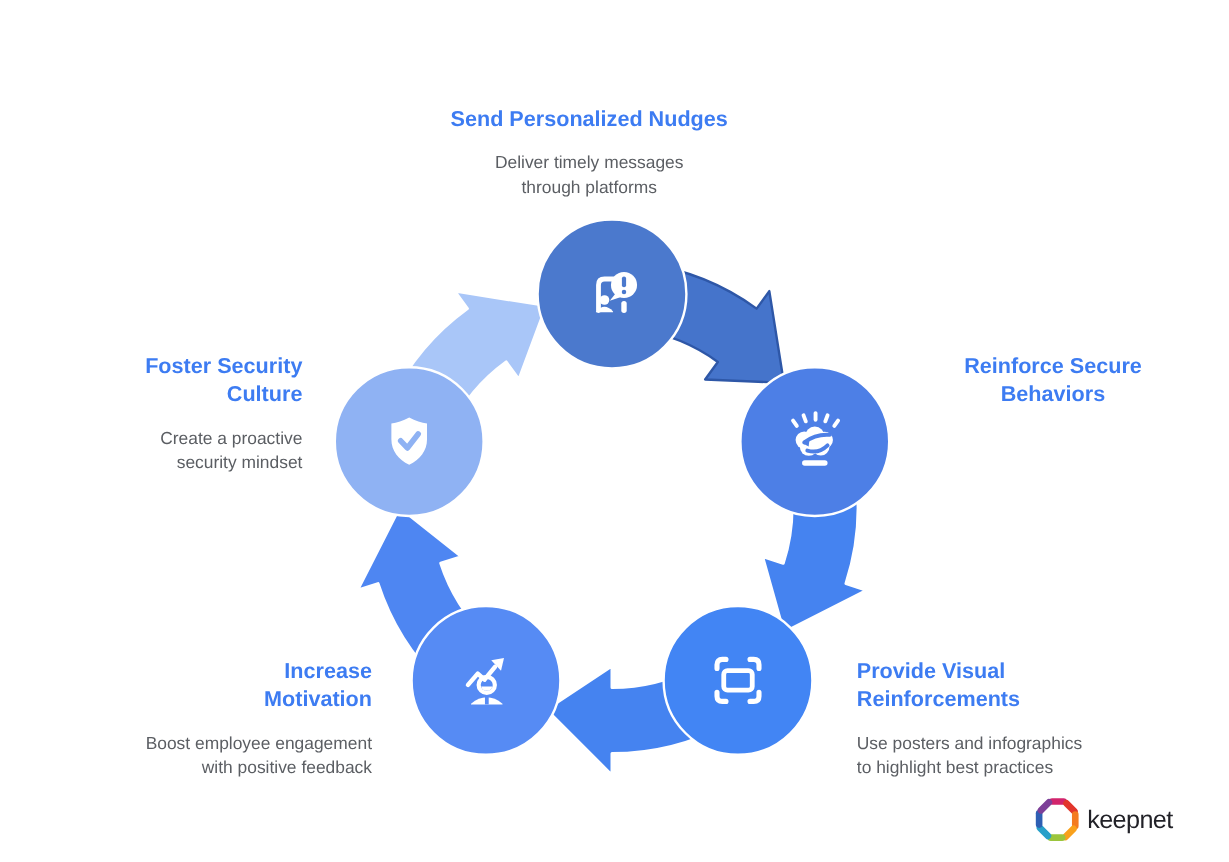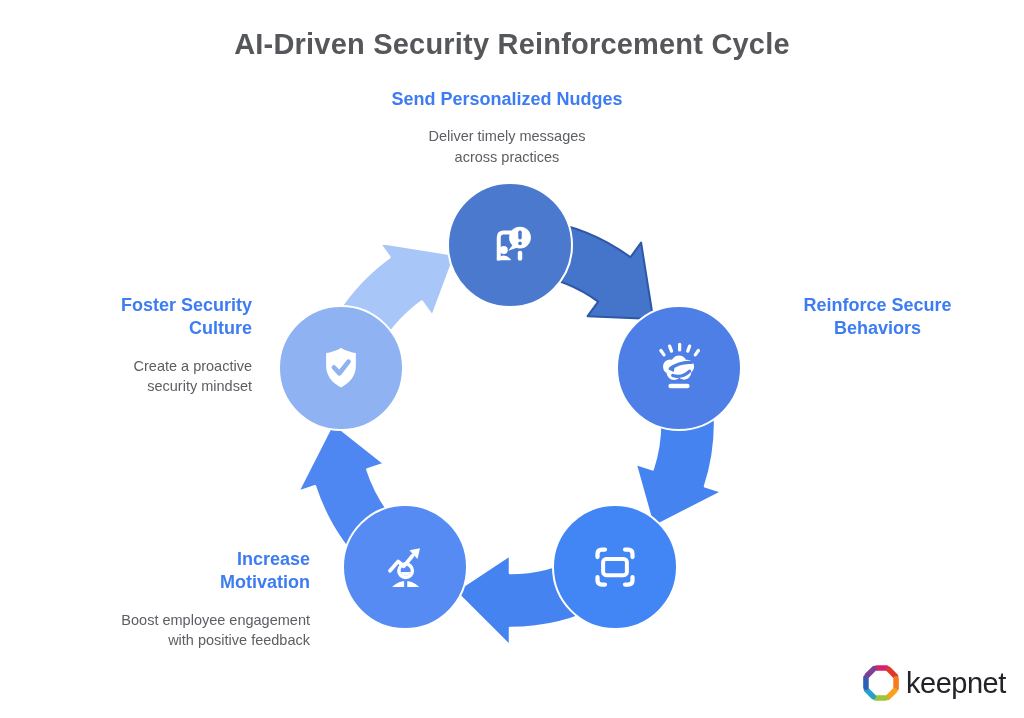--- a/index.html
+++ b/index.html
@@ -20,47 +20,46 @@
   }
   .node svg{display:block;}
   .accent{fill:var(--c);}
   .accent-s{stroke:var(--c);fill:none;}
   .n0{left:447px;top:182px;}
   .n1{left:616px;top:305px;}
   .n2{left:552px;top:504px;}
   .n3{left:342px;top:504px;}
   .n4{left:278px;top:305px;}
   .tb{position:absolute;z-index:3;}
-  .t0{left:352px;top:88px;width:310px;text-align:center;}
+  .t0{left:336px;top:88px;width:310px;text-align:center;}
   .t1{left:775px;top:294px;width:205px;text-align:center;}
   .t2{left:714px;top:548px;width:225px;text-align:left;}
   .t3{left:80px;top:548px;width:230px;text-align:right;}
   .t4{left:42px;top:294px;width:210px;text-align:right;}
   .stage-label{
     margin:0;font-size:18px;font-weight:bold;color:var(--heading-color);
     line-height:1.3;white-space:pre-line;
   }
   .stage-desc{
     margin:15px 0 0 0;font-size:14.5px;color:var(--body-color);
     line-height:1.42;white-space:pre-line;
   }
   .logo{
     position:absolute;left:858px;top:660px;display:flex;align-items:center;z-index:3;
   }
   .logo-text{
-    font-size:29px;font-weight:500;color:var(--logo-text-color);
+    font-size:21px;font-weight:500;color:var(--logo-text-color);
     letter-spacing:-0.5px;margin-left:2px;line-height:1;
   }
 </style>
 </head>
 <body>
 
 <div class="canvas">
 
-  <h1 class="page-title">AI-Driven Security Reinforcement Cycle</h1>
 
   <svg id="arrows" width="1024" height="718" viewBox="0 0 1024 718">
       <path d="M 538.5 220.0 A 205 205 0 0 1 630.5 257.2 L 641.1 242.6 L 653.2 319.0 L 587.6 316.2 L 598.2 301.6 A 150 150 0 0 0 530.9 274.5 Z" fill="#4574cb" stroke="#2e57a7" stroke-width="2" stroke-linejoin="round"></path>
       <path d="M 711.9 387.4 A 205 205 0 0 1 705.0 486.3 L 722.1 491.9 L 653.2 527.0 L 635.5 463.8 L 652.7 469.4 A 150 150 0 0 0 657.7 397.0 Z" fill="#4583f0" stroke="#ffffff" stroke-width="2.5" stroke-linejoin="round"></path>
       <path d="M 606.2 604.0 A 205 205 0 0 1 510.0 628.0 L 510.0 646.0 L 455.3 591.3 L 510.0 555.0 L 510.0 573.0 A 150 150 0 0 0 580.4 555.4 Z" fill="#4583f0" stroke="#ffffff" stroke-width="2.5" stroke-linejoin="round"></path>
       <path d="M 367.6 570.5 A 205 205 0 0 1 315.0 486.3 L 297.9 491.9 L 333.0 423.0 L 384.5 463.8 L 367.3 469.4 A 150 150 0 0 0 405.8 530.9 Z" fill="#4e86f2" stroke="#ffffff" stroke-width="2.5" stroke-linejoin="round"></path>
       <path d="M 325.7 333.1 A 205 205 0 0 1 389.5 257.2 L 378.9 242.6 L 455.3 254.7 L 432.4 316.2 L 421.8 301.6 A 150 150 0 0 0 375.2 357.2 Z" fill="#a9c6f8" stroke="#ffffff" stroke-width="2.5" stroke-linejoin="round"></path>
     </svg>
 
   <div class="node n0" style="--c: #4b79cd;">
@@ -125,28 +124,34 @@
   <div class="node n4" style="--c: #8fb2f3;">
     <svg width="62" height="62" viewBox="0 0 48 48">
       <path d="M24 8.5 c4 2.2 8 3.4 11.5 3.9 v10.1 c0 7.6 -4.6 13 -11.5 16.5 c-6.9 -3.5 -11.5 -8.9 -11.5 -16.5 V12.4 c3.5 -0.5 7.5 -1.7 11.5 -3.9 z" fill="#fff"></path>
       <path class="accent-s" d="M18.5 23.5 l4.3 4.6 l7 -9" stroke-width="3.6" stroke-linecap="round" stroke-linejoin="round"></path>
     </svg>
   </div>
 
   <div class="tb t0">
     <h2 class="stage-label">Send Personalized Nudges</h2>
     <p class="stage-desc">Deliver timely messages
-across practices</p>
+through platforms</p>
   </div>
 
   <div class="tb t1">
     <h2 class="stage-label">Reinforce Secure
 Behaviors</h2>
   </div>
 
+  <div class="tb t2">
+    <h2 class="stage-label">Provide Visual
+Reinforcements</h2>
+    <p class="stage-desc">Use posters and infographics
+to highlight best practices</p>
+  </div>
 
   <div class="tb t4">
     <h2 class="stage-label">Foster Security
 Culture</h2>
     <p class="stage-desc">Create a proactive
 security mindset</p>
   </div>
 
   <div class="tb t3">
     <h2 class="stage-label">Increase

